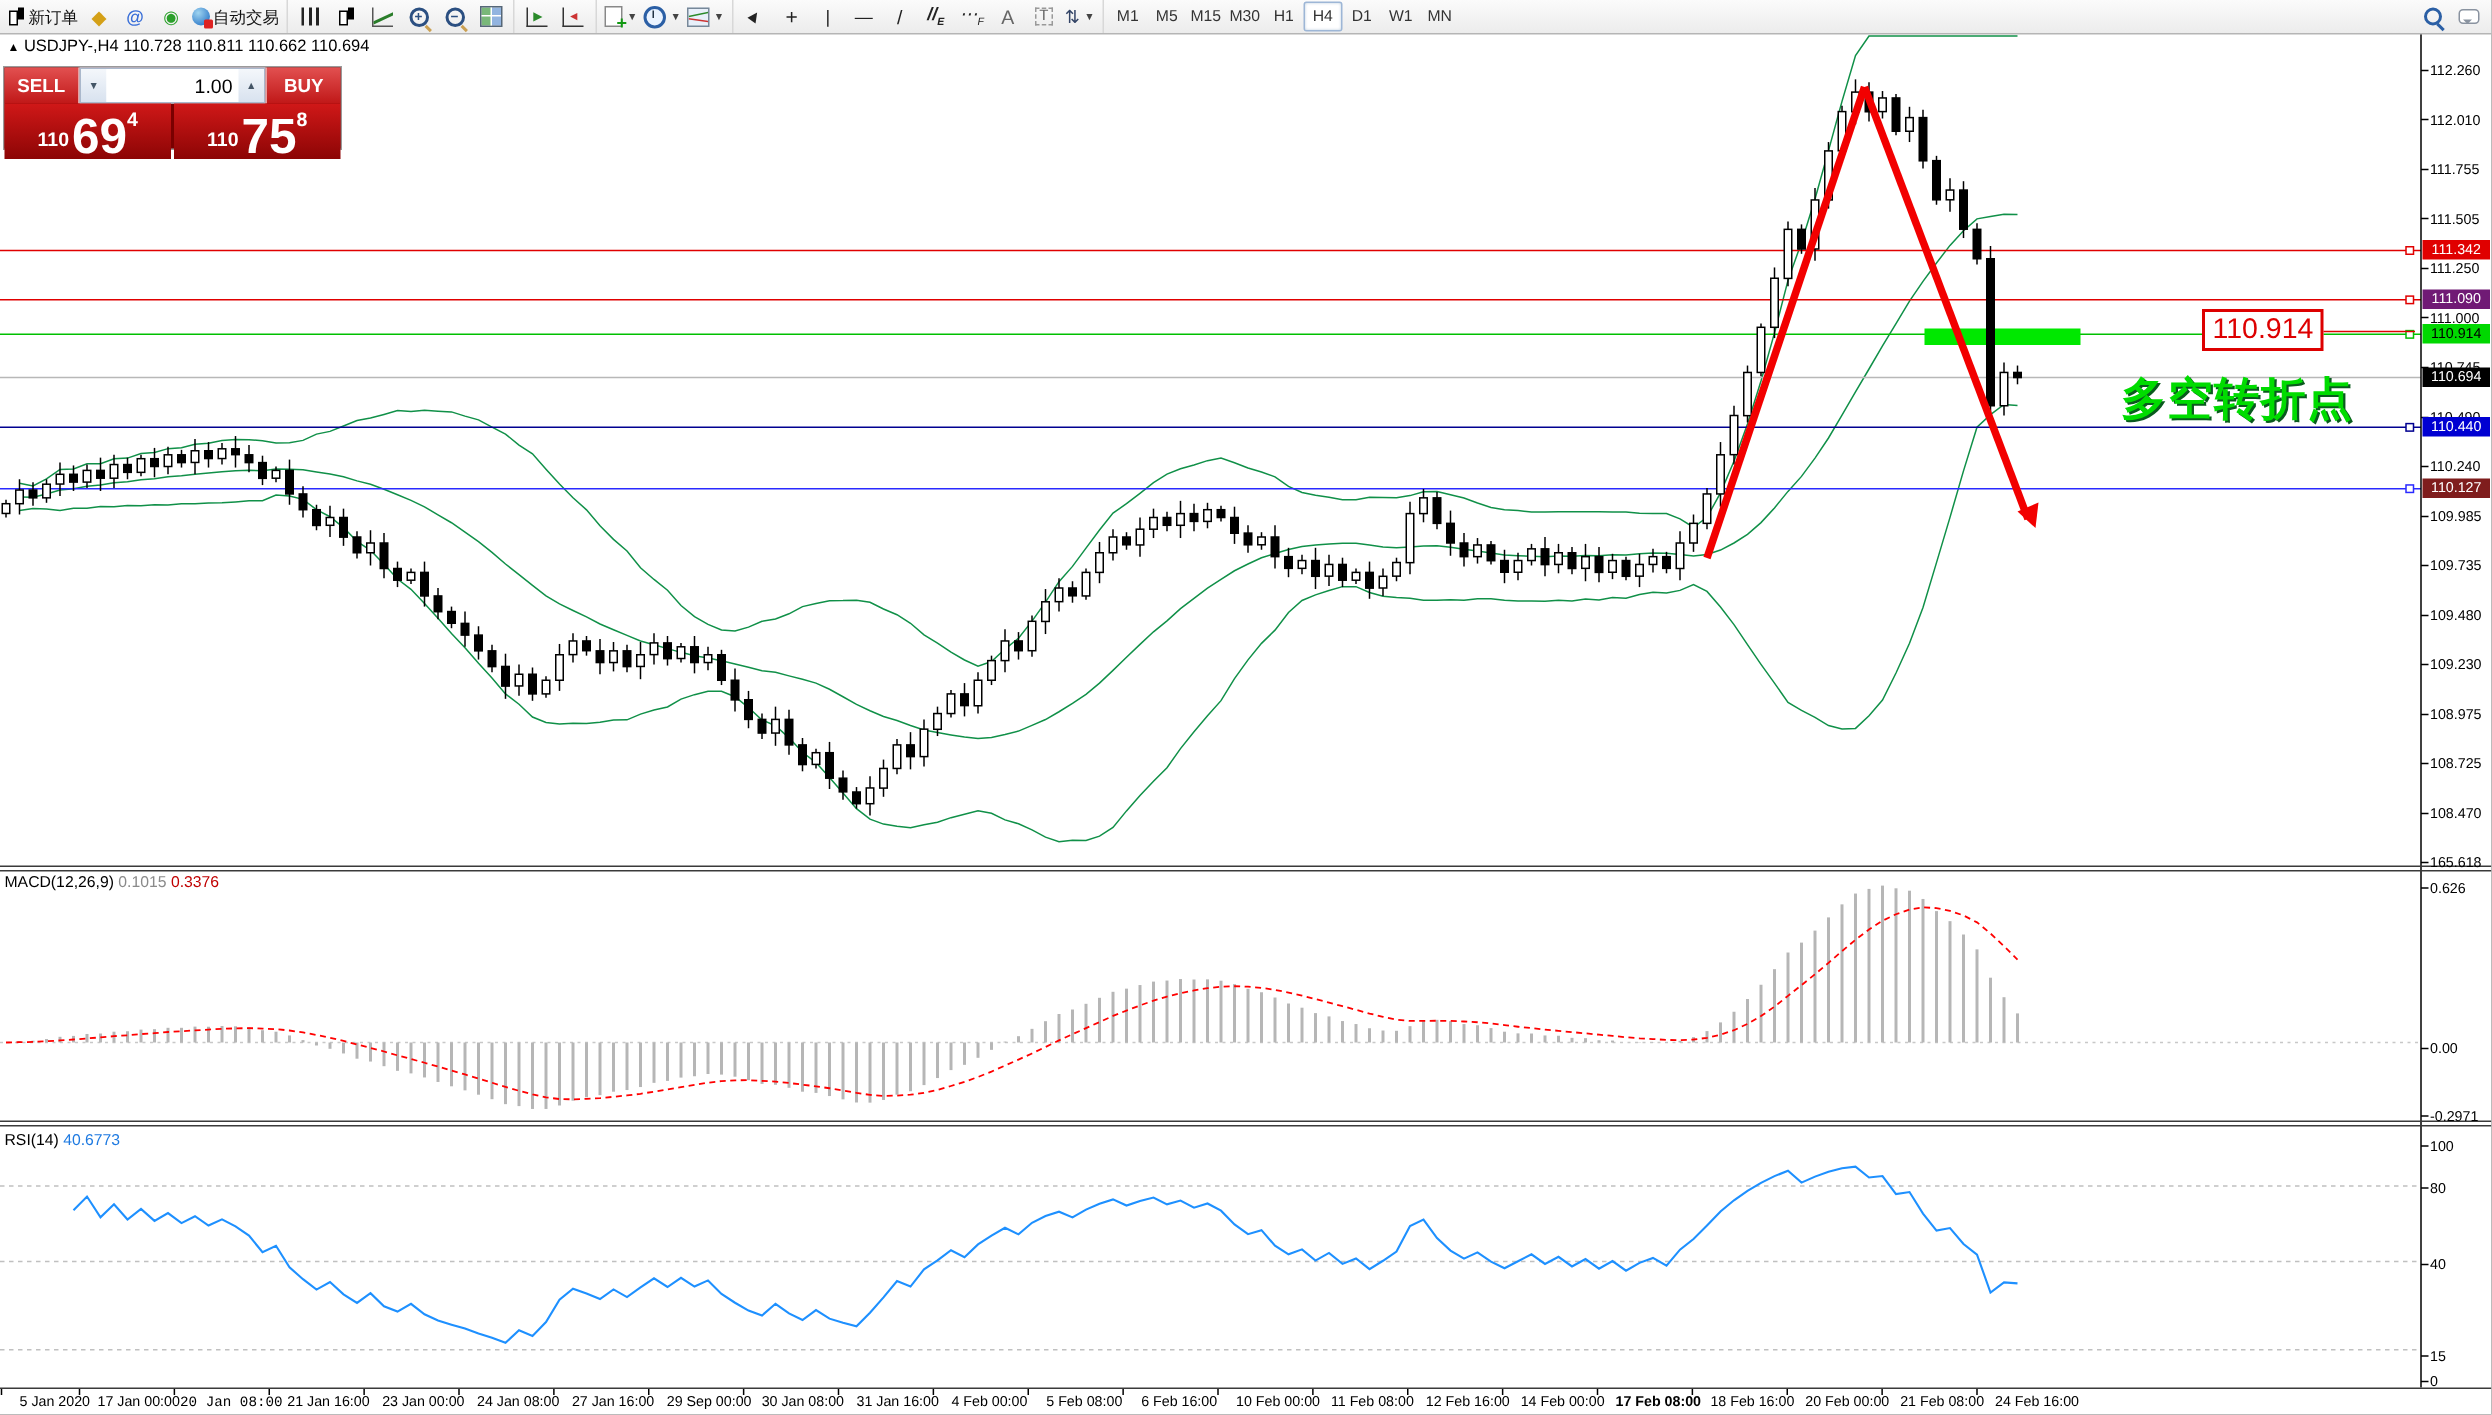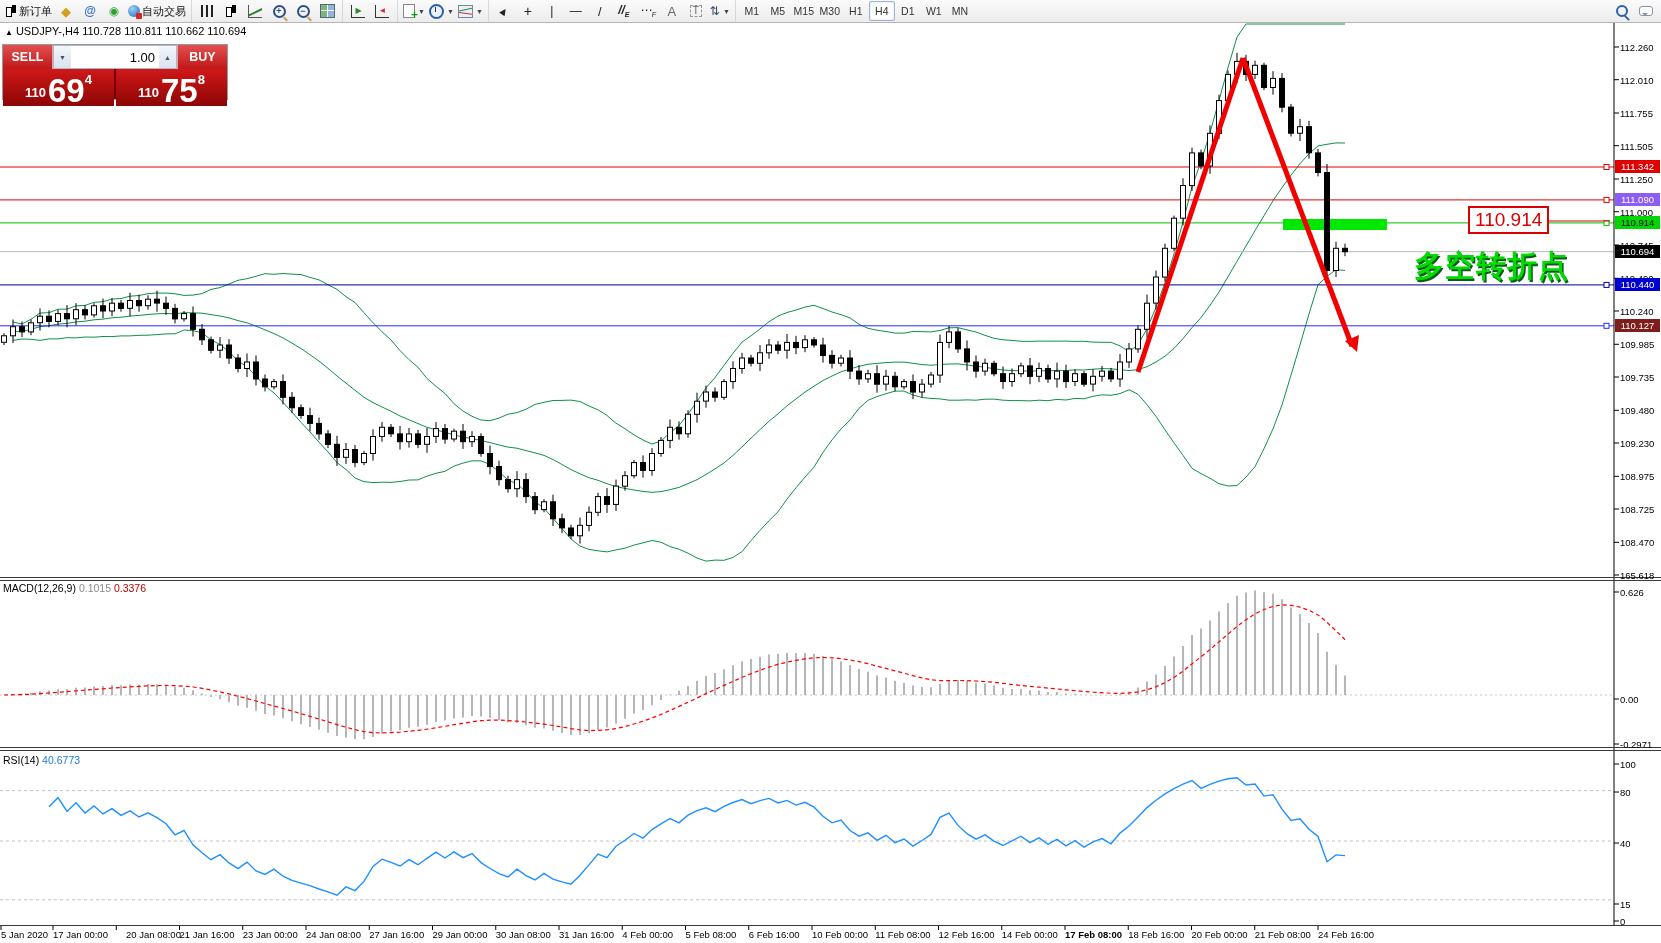--- a/index.html
+++ b/index.html
@@ -51,21 +51,21 @@
   .i-search:after{content:"";position:absolute;right:-4px;bottom:-4px;width:6px;height:2px;background:#2b5fa5;transform:rotate(45deg);}
   .i-chat{width:12px;height:8px;border:1.5px solid #8a93a0;border-radius:3px;position:relative;background:#fff;}
   .i-chat:after{content:"";position:absolute;left:2px;bottom:-4px;border:3px solid transparent;border-top-color:#8a93a0;}
   .lbl-cn{font-size:11px;color:#111;}
   
   .ohlc-title{position:absolute;left:5px;top:25px;font-size:11px;color:#000;z-index:10;}
   .ohlc-title .mark{font-size:8px;margin-right:3px;}
   .axis-label{position:absolute;left:1620px;font-size:9.5px;color:#000;z-index:5;}
   .badge{position:absolute;left:1615px;width:45px;height:13px;font-size:9.5px;line-height:13px;
     text-align:center;z-index:6;}
-  .time-label{position:absolute;top:929px;font-size:9.5px;color:#000;z-index:5;white-space:nowrap;}
+  .time-label{position:absolute;top:929px;font-size:9.5px;color:#000;z-index:5;white-space:nowrap;padding-left:12px;}
   .ind-label{position:absolute;font-size:10.5px;color:#000;z-index:10;}
   .scale-label{position:absolute;left:1620px;font-size:9.5px;color:#000;z-index:5;}
   
   .trade-panel{position:absolute;left:2px;top:44px;width:226px;height:56px;z-index:30;
     background:#7a0000;border:1px solid #9a9a9a;box-sizing:border-box;}
   .tp-row1{display:flex;height:24px;}
   .tp-btn{width:49px;height:24px;display:flex;align-items:center;justify-content:center;
     color:#fff;font-size:12.5px;font-weight:bold;background:linear-gradient(#e25050,#c01818);
     border-right:1px solid #e8a0a0;cursor:pointer;}
   .tp-btn.buy{border-right:none;border-left:1px solid #e8a0a0;}
@@ -793,41 +793,41 @@
       <div class="axis-label" style="top:306px;">110.240</div>
       <div class="axis-label" style="top:339px;">109.985</div>
       <div class="axis-label" style="top:372px;">109.735</div>
       <div class="axis-label" style="top:405px;">109.480</div>
       <div class="axis-label" style="top:438px;">109.230</div>
       <div class="axis-label" style="top:471px;">108.975</div>
       <div class="axis-label" style="top:504px;">108.725</div>
       <div class="axis-label" style="top:537px;">108.470</div>
       <div class="axis-label" style="top:570px;">165.618</div>
       <div class="badge" style="top:160px;background:#e00000;color:#ffffff;">111.342</div>
-      <div class="badge" style="top:193px;background:#8b5cf6;color:#ffffff;">111.090</div>
+      <div class="badge" style="top:193px;background:#701a75;color:#ffffff;">111.090</div>
       <div class="badge" style="top:216px;background:#00d800;color:#000000;">110.914</div>
       <div class="badge" style="top:245px;background:#000000;color:#ffffff;">110.694</div>
       <div class="badge" style="top:278px;background:#0000d2;color:#ffffff;">110.440</div>
       <div class="badge" style="top:319px;background:#7f1d1d;color:#ffffff;">110.127</div>
       <div class="scale-label" style="top:587px;">0.626</div>
       <div class="scale-label" style="top:694px;">0.00</div>
       <div class="scale-label" style="top:739px;">-0.2971</div>
       <div class="scale-label" style="top:759px;">100</div>
       <div class="scale-label" style="top:787px;">80</div>
       <div class="scale-label" style="top:838px;">40</div>
       <div class="scale-label" style="top:899px;">15</div>
       <div class="scale-label" style="top:916px;">0</div>
       <div class="time-label" style="left:1px;">5 Jan 2020</div>
       <div class="time-label" style="left:53px;">17 Jan 00:00</div>
-      <div class="time-label" style="left:126px;">20 Jan 08:00</div>
+      <div class="time-label" style="left:108px;font-family:Liberation Mono, monospace;">20 Jan 08:00</div>
       <div class="time-label" style="left:179.5px;">21 Jan 16:00</div>
       <div class="time-label" style="left:242.75px;">23 Jan 00:00</div>
       <div class="time-label" style="left:306px;">24 Jan 08:00</div>
       <div class="time-label" style="left:369.25px;">27 Jan 16:00</div>
-      <div class="time-label" style="left:432.5px;">29 Jan 00:00</div>
+      <div class="time-label" style="left:432.5px;">29 Sep 00:00</div>
       <div class="time-label" style="left:495.75px;">30 Jan 08:00</div>
       <div class="time-label" style="left:559px;">31 Jan 16:00</div>
       <div class="time-label" style="left:622.25px;">4 Feb 00:00</div>
       <div class="time-label" style="left:685.5px;">5 Feb 08:00</div>
       <div class="time-label" style="left:748.75px;">6 Feb 16:00</div>
       <div class="time-label" style="left:812px;">10 Feb 00:00</div>
       <div class="time-label" style="left:875.25px;">11 Feb 08:00</div>
       <div class="time-label" style="left:938.5px;">12 Feb 16:00</div>
       <div class="time-label" style="left:1001.75px;">14 Feb 00:00</div>
       <div class="time-label" style="left:1065px;font-weight:bold;">17 Feb 08:00</div>

